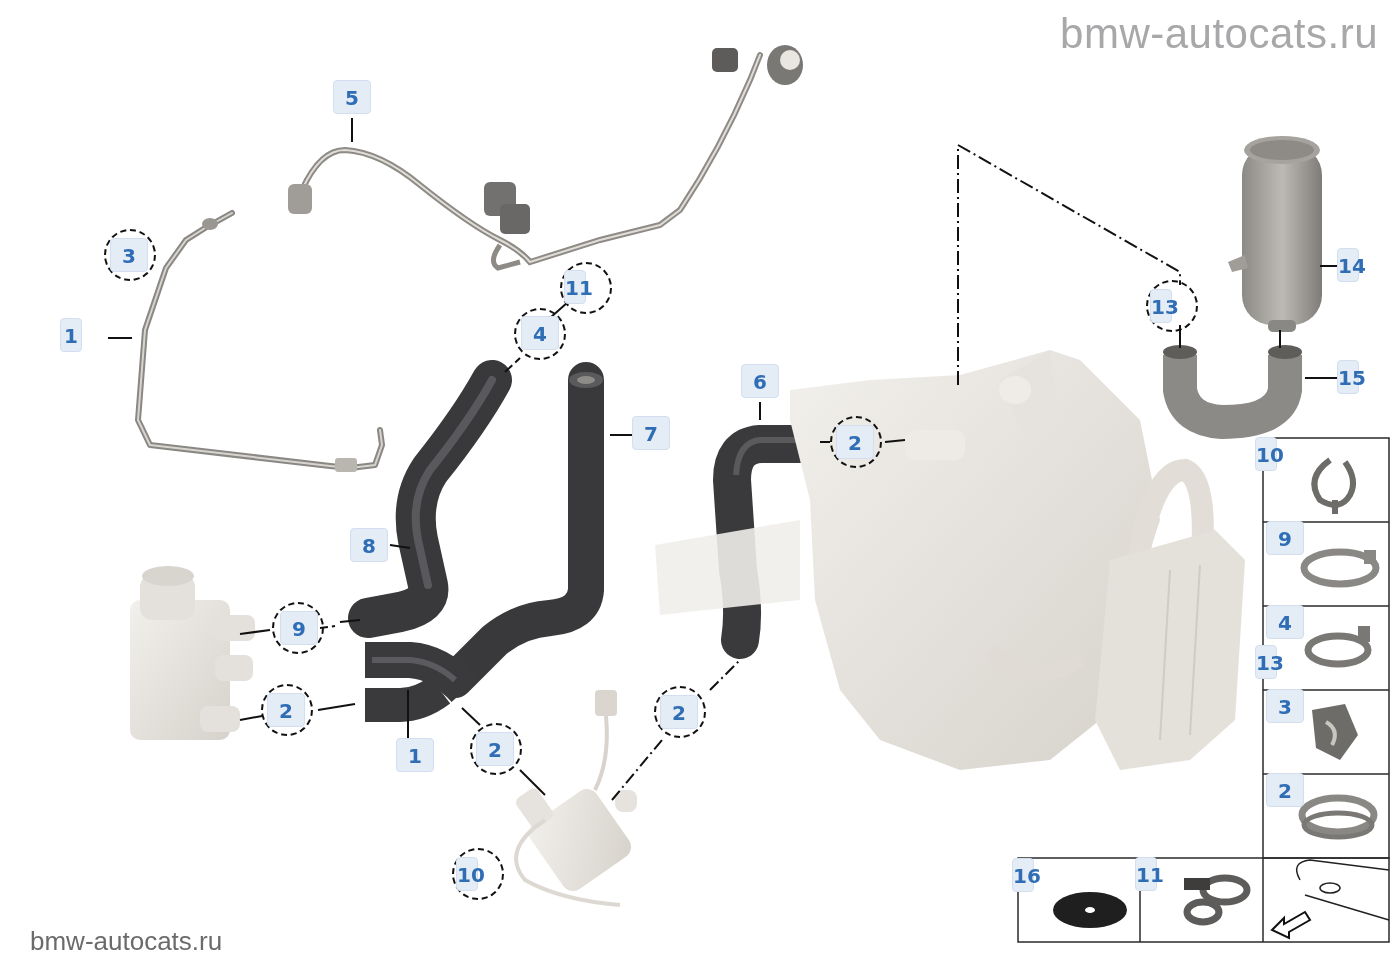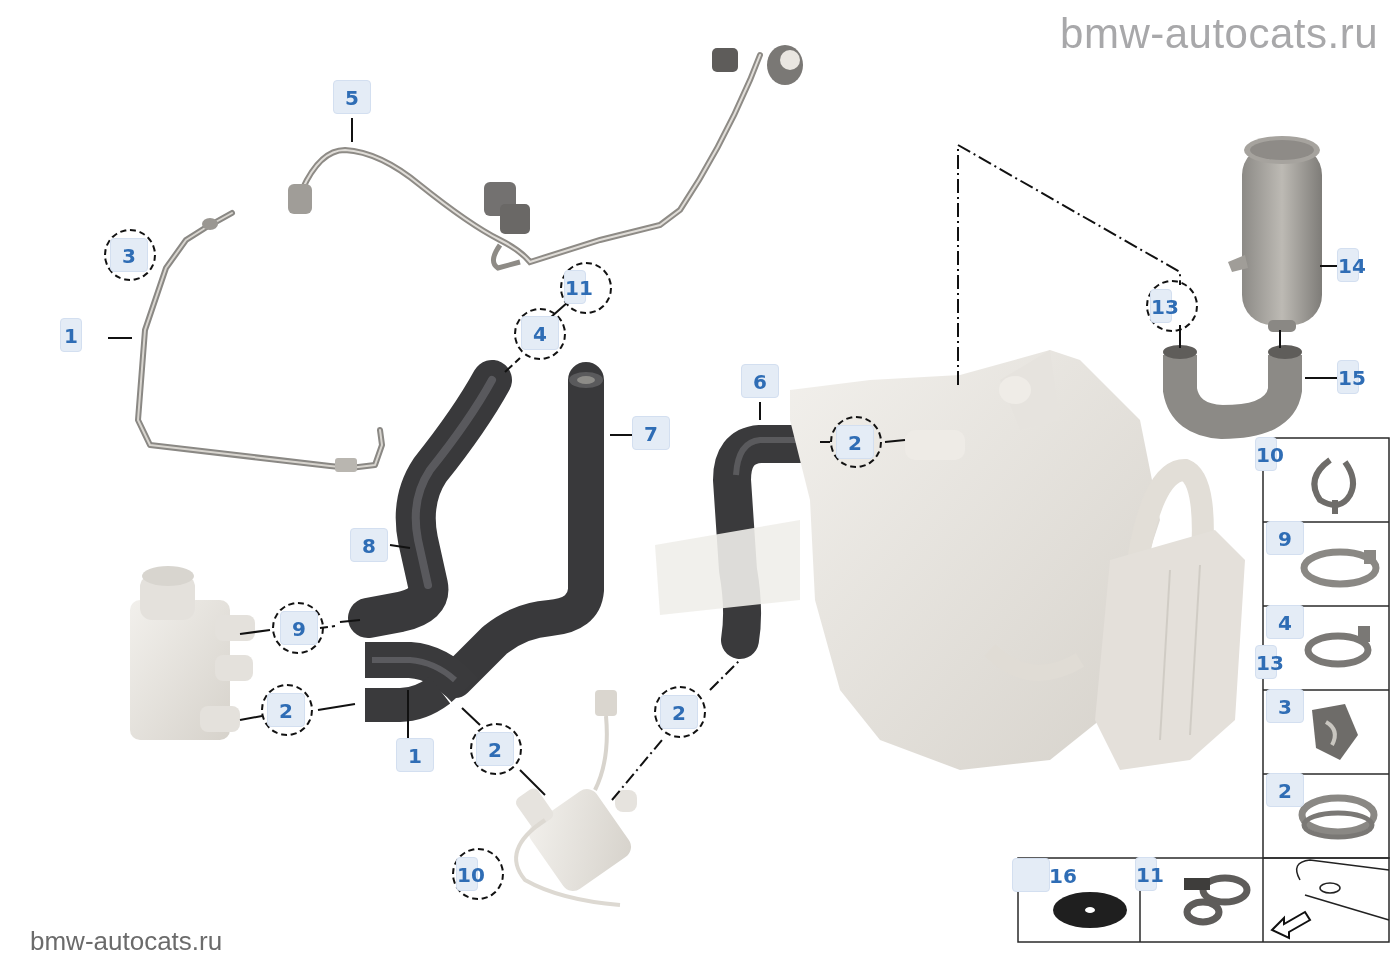--- a/index.html
+++ b/index.html
@@ -237,14 +237,14 @@
 <div class="callout wide" style="left:1150px;top:289px;">13</div>
 <div class="callout wide" style="left:1337px;top:248px;">14</div>
 <div class="callout wide" style="left:1337px;top:360px;">15</div>
 
 <div class="callout wide" style="left:1255px;top:437px;">10</div>
 <div class="callout" style="left:1266px;top:521px;">9</div>
 <div class="callout" style="left:1266px;top:605px;">4</div>
 <div class="callout wide" style="left:1255px;top:645px;">13</div>
 <div class="callout" style="left:1266px;top:689px;">3</div>
 <div class="callout" style="left:1266px;top:773px;">2</div>
-<div class="callout wide" style="left:1012px;top:858px;padding-left:36px;">16</div>
+<div class="callout wide" style="left:1012px;top:858px;">16</div>
 <div class="callout wide" style="left:1135px;top:857px;">11</div>
 
 </body></html>

